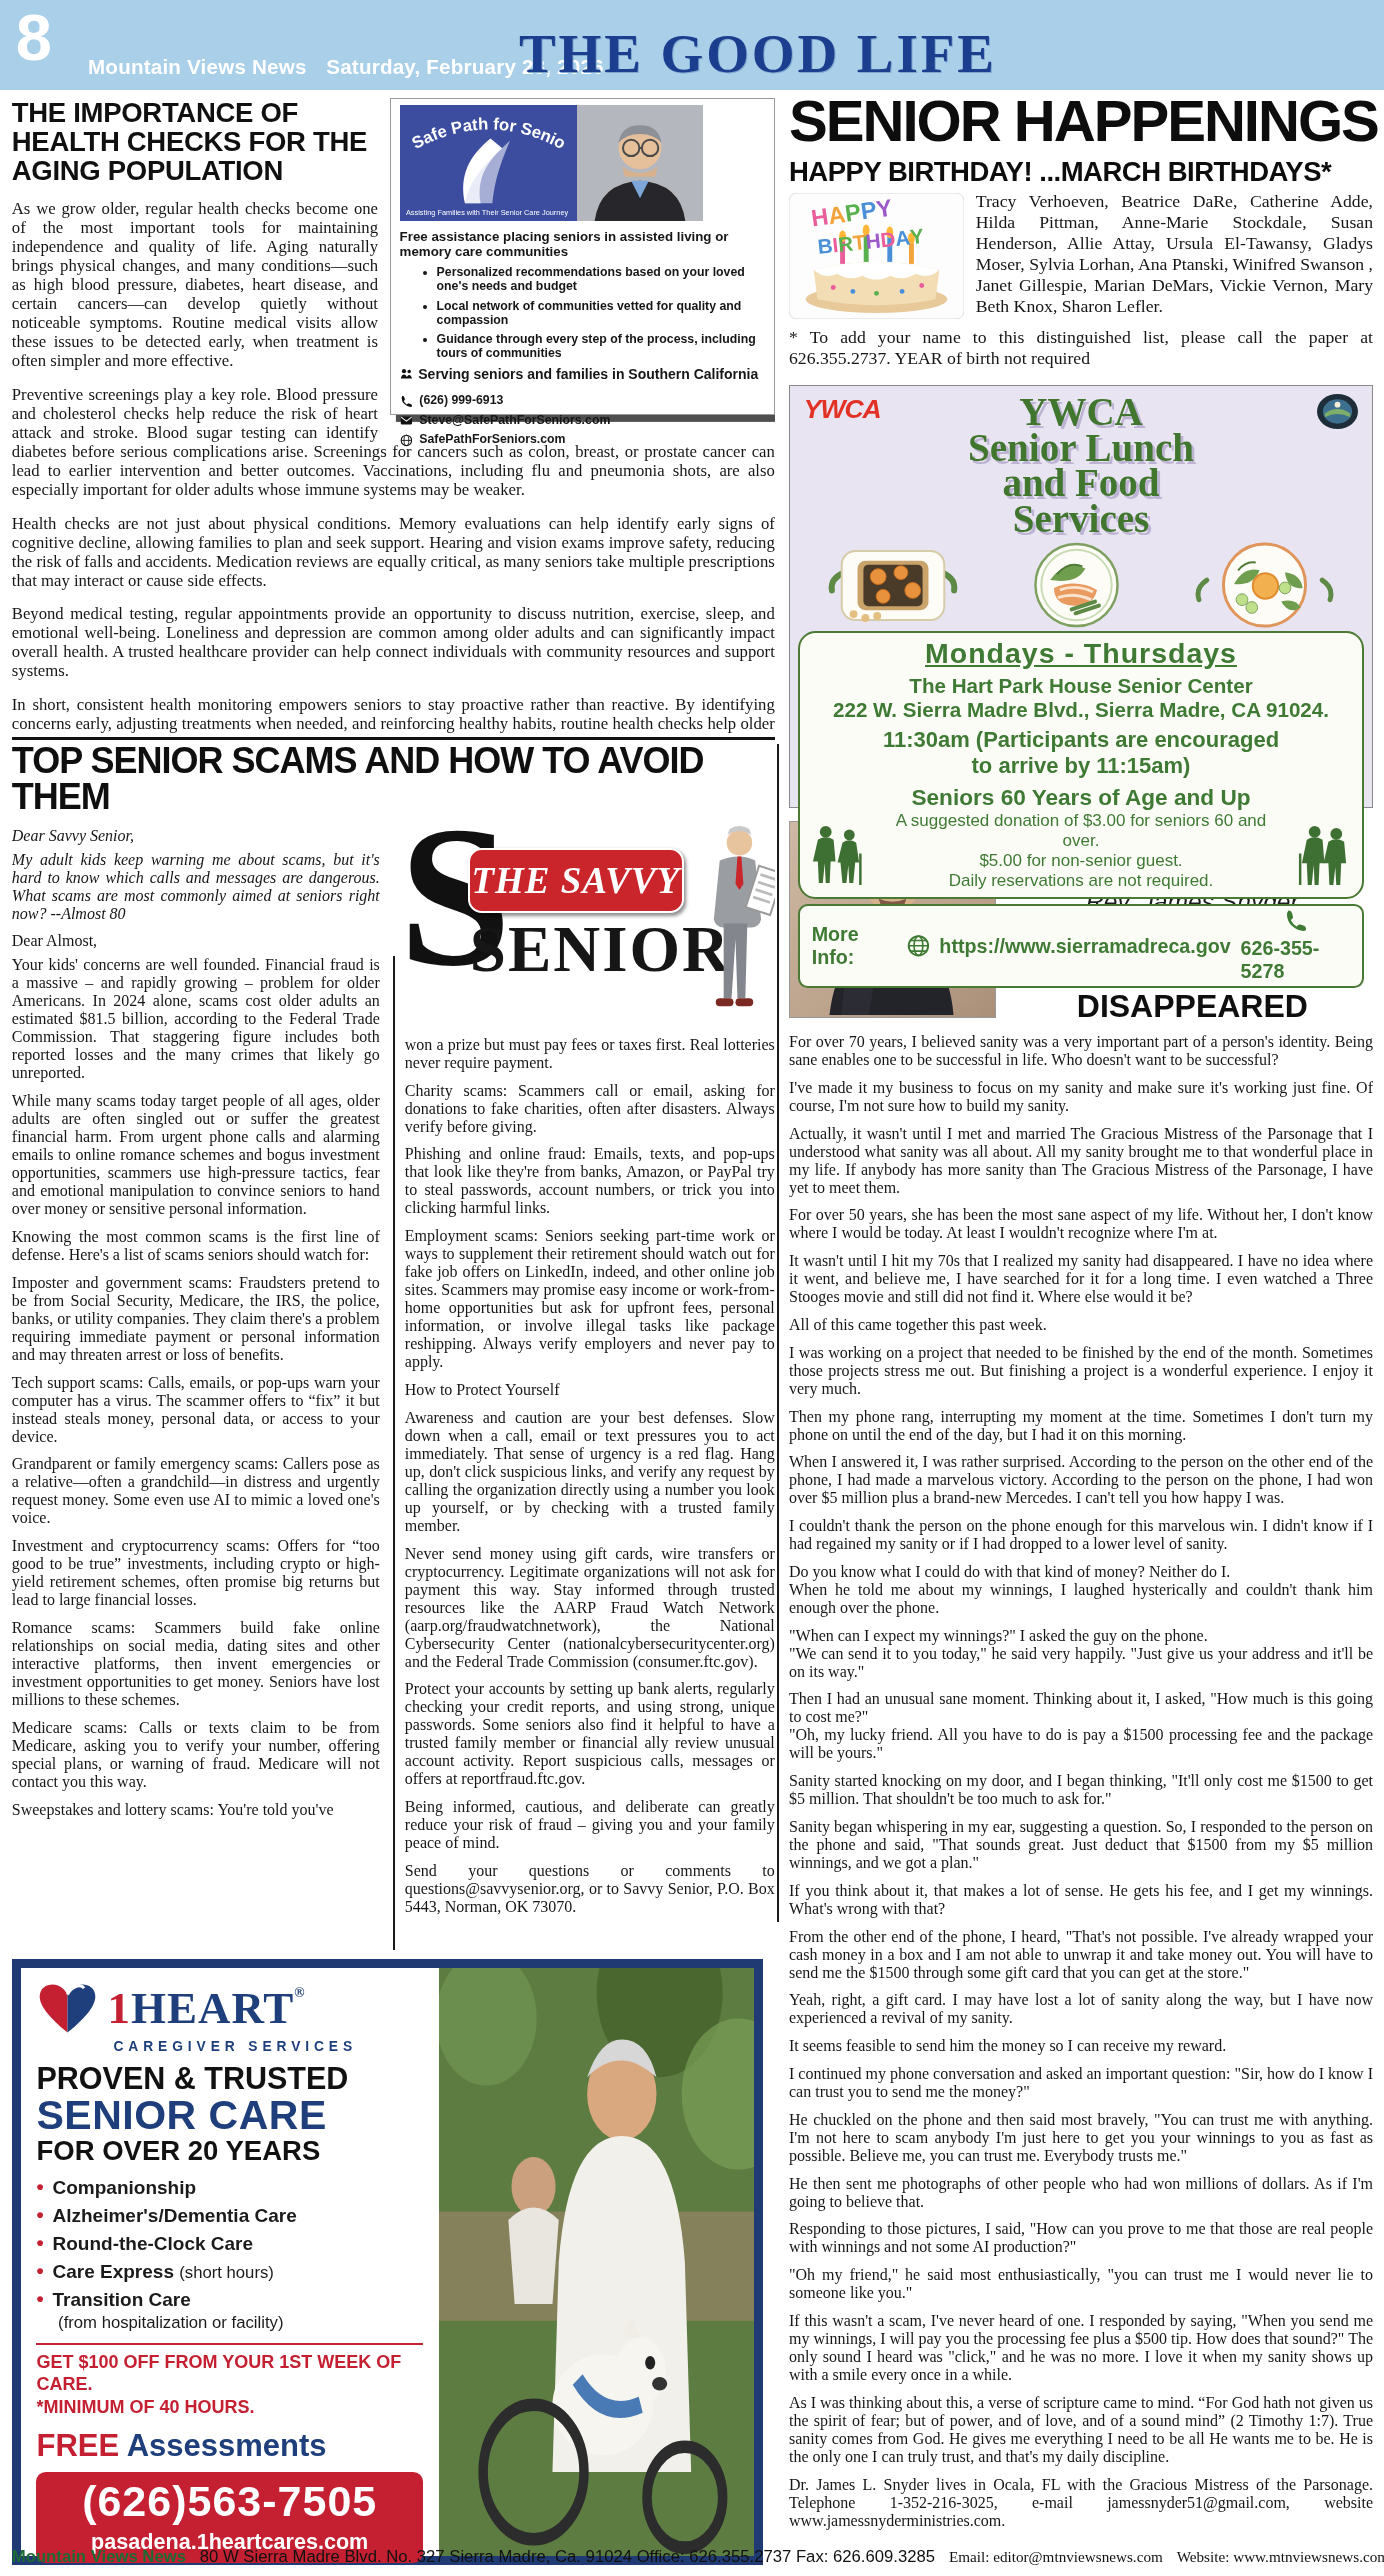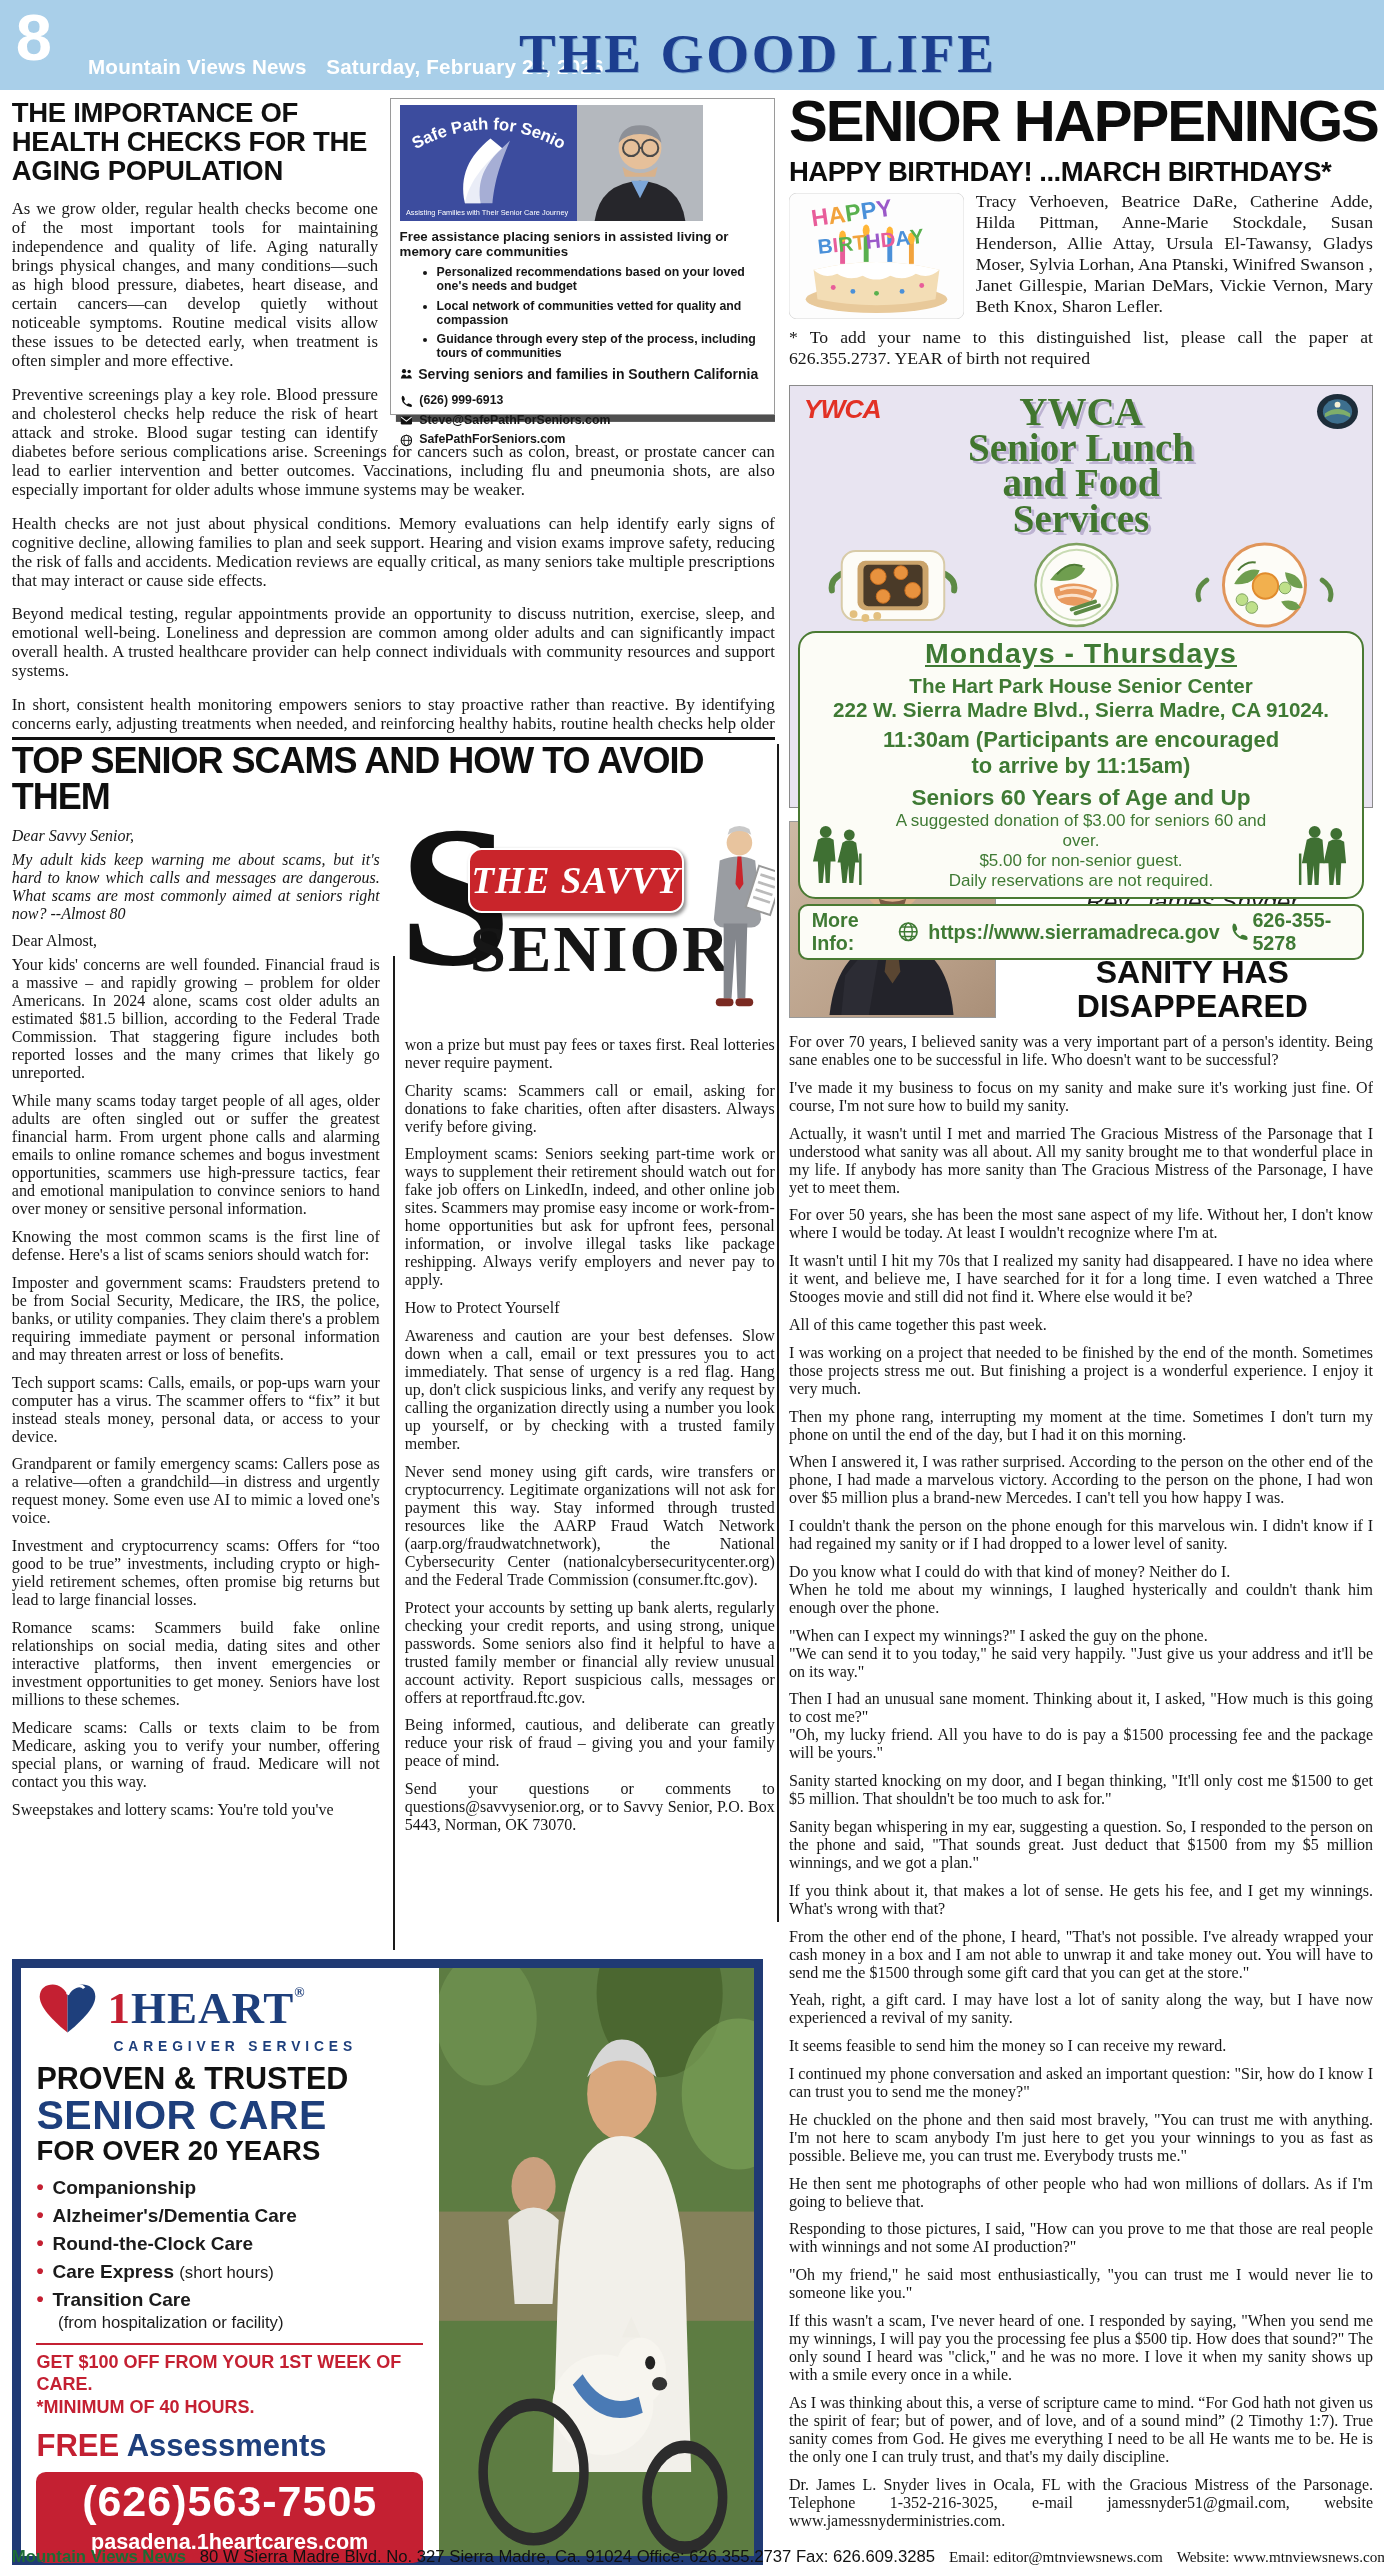--- a/index.html
+++ b/index.html
@@ -93,21 +93,21 @@
   .yw-sched{font:bold 28.5px "Liberation Sans",sans-serif;text-decoration:underline;letter-spacing:1px;}
   .yw-venue{font-weight:bold;font-size:20.6px;margin-top:3.9px;}
   .yw-addr{font-weight:bold;font-size:20.6px;}
   .yw-time{font-weight:bold;font-size:22px;margin-top:4.9px;width:423px;margin-left:auto;margin-right:auto;}
   .yw-elig{font-weight:bold;font-size:22.6px;margin-top:5.9px;}
   .yw-don{font-size:17px;font-weight:normal;width:393px;margin:0 auto;}
   .yw-couple{position:absolute;bottom:9.8px;}
   .yw-couple.l{left:9.8px;} .yw-couple.r{right:9.8px;}
   .info-bar{display:flex;align-items:center;gap:9.8px;background:#fcfcf6;border:2px solid #4a7a33;border-radius:9.8px;
             margin-top:5.9px;padding:2.9px 11.8px;color:#3f7a34;font:bold 19.7px "Liberation Sans",sans-serif;}
-  .info-bar .ph{margin-left:auto;display:flex;align-items:center;gap:4px;}
+  .info-bar .ph{margin-left:auto;display:flex;align-items:center;gap:4px;flex-direction:column;}
   .seal{position:absolute;right:11.8px;top:5.9px;}
   
   .pastor{margin-top:9.8px;height:1719px;overflow:hidden;}
   .pastor-photo{float:left;width:205px;height:195px;margin:3.9px 15.7px 5.9px 0;border:1px solid #999;
                 background:linear-gradient(140deg,#cdb9a4,#b99f88 70%,#a98f78);}
   .pastor-title{margin:2px 0 0;text-align:center;font:bold 37px/1 "Liberation Sans",sans-serif;color:#0f0f0f;}
   .pastor-sub{margin:3.9px 0 2px;text-align:center;font:italic 24.6px "Liberation Sans",sans-serif;color:#1c1c1c;}
   .pastor-headline{margin:5.9px 0 9.8px;text-align:center;font:bold 32px/1.05 "Liberation Sans",sans-serif;color:#0f0f0f;}
   .pastor p{font-size:16px;line-height:18px;text-align:justify;margin:0 0 9.8px 0;}
   .pastor p.tight{margin-top:-9.8px;}
@@ -251,20 +251,21 @@
                 <rect x="22" y="88" width="9" height="4" rx="2" fill="#7a2a22"></rect>
                 <g transform="rotate(18 36 34)">
                   <rect x="30" y="22" width="13" height="22" fill="#fff" stroke="#999" stroke-width="1"></rect>
                   <path d="M32 26 h9 M32 30 h9 M32 34 h9 M32 38 h9" stroke="#bbb" stroke-width="1.4"></path>
                 </g>
               </svg>
             </div>
           </div>
           <p>won a prize but must pay fees or taxes first. Real lotteries never require payment.</p>
           <p>Charity scams: Scammers call or email, asking for donations to fake charities, often after disasters. Always verify before giving.</p>
+          <p>Phishing and online fraud: Emails, texts, and pop-ups that look like they're from banks, Amazon, or PayPal try to steal passwords, account numbers, or trick you into clicking harmful links.</p>
           <p>Employment scams: Seniors seeking part-time work or ways to supplement their retirement should watch out for fake job offers on LinkedIn, indeed, and other online job sites. Scammers may promise easy income or work-from-home opportunities but ask for upfront fees, personal information, or involve illegal tasks like package reshipping. Always verify employers and never pay to apply.</p>
           <p>How to Protect Yourself</p>
           <p>Awareness and caution are your best defenses. Slow down when a call, email or text pressures you to act immediately. That sense of urgency is a red flag. Hang up, don't click suspicious links, and verify any request by calling the organization directly using a number you look up yourself, or by checking with a trusted family member.</p>
           <p>Never send money using gift cards, wire transfers or cryptocurrency. Legitimate organizations will not ask for payment this way. Stay informed through trusted resources like the AARP Fraud Watch Network (aarp.org/fraudwatchnetwork), the National Cybersecurity Center (nationalcybersecuritycenter.org) and the Federal Trade Commission (consumer.ftc.gov).</p>
           <p>Protect your accounts by setting up bank alerts, regularly checking your credit reports, and using strong, unique passwords. Some seniors also find it helpful to have a trusted family member or financial ally review unusual account activity. Report suspicious calls, messages or offers at reportfraud.ftc.gov.</p>
           <p>Being informed, cautious, and deliberate can greatly reduce your risk of fraud – giving you and your family peace of mind.</p>
           <p>Send your questions or comments to questions@savvysenior.org, or to Savvy Senior, P.O. Box 5443, Norman, OK 73070.</p>
         </div>
       </div>
     </section>

